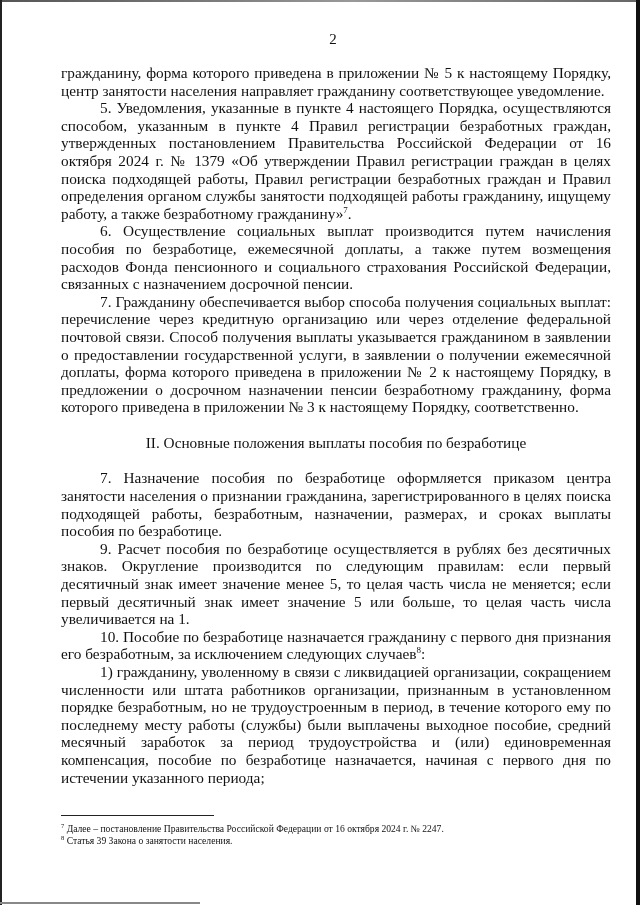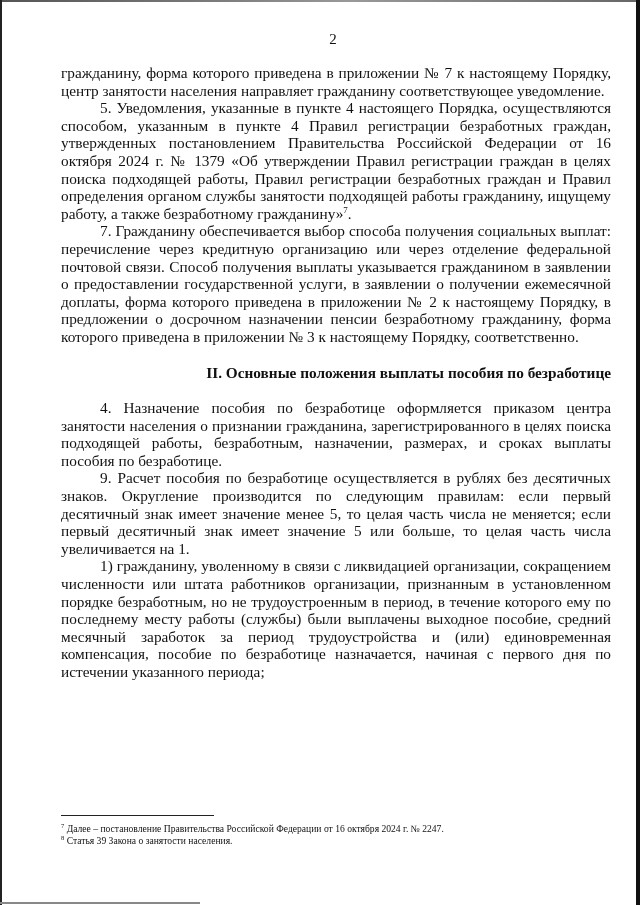--- a/index.html
+++ b/index.html
@@ -60,22 +60,22 @@
       margin: 0;
       text-align: justify;
       text-indent: 39px;
       hyphens: none;
     }
     .para.noindent {
       text-indent: 0;
     }
     .heading {
       margin: 18px 0 18px 0;
-      text-align: right;
-      font-weight: bold;
+      text-align: center;
+      font-weight: normal;
       font-size: 15.3px;
       line-height: 17.6px;
       text-indent: 0;
     }
     sup {
       font-size: 9px;
       line-height: 0;
       vertical-align: 6px;
     }
     .footnote-rule {
@@ -107,33 +107,35 @@
 <body>
 
 <div class="scan-border-top"></div>
 <div class="scan-border-left"></div>
 <div class="scan-border-right"></div>
 <div class="scan-border-bottom"></div>
 
 <div class="page-number">2</div>
 
 <div class="body-text">
-  <p class="para noindent">гражданину, форма которого приведена в приложении № 7 к настоящему Порядку, центр занятости населения направляет гражданину соответствующее уведомление.</p>
+  <p class="para noindent">гражданину, форма которого приведена в приложении № 5 к настоящему Порядку, центр занятости населения направляет гражданину соответствующее уведомление.</p>
 
   <p class="para"><span>5. Уведомления, указанные в пункте 4 настоящего Порядка, осуществляются способом, указанным в пункте 4 Правил регистрации безработных граждан, утвержденных постановлением Правительства Российской Федерации от 16 октября 2024 г. № 1379 «Об утверждении Правил регистрации граждан в целях поиска подходящей работы, Правил регистрации безработных граждан и Правил определения органом службы занятости подходящей работы гражданину, ищущему работу, а также безработному гражданину»</span><sup>7</sup><span>.</span></p>
 
+  <p class="para">6. Осуществление социальных выплат производится путем начисления пособия по безработице, ежемесячной доплаты, а также путем возмещения расходов Фонда пенсионного и социального страхования Российской Федерации, связанных с назначением досрочной пенсии.</p>
 
   <p class="para">7. Гражданину обеспечивается выбор способа получения социальных выплат: перечисление через кредитную организацию или через отделение федеральной почтовой связи. Способ получения выплаты указывается гражданином в заявлении о предоставлении государственной услуги, в заявлении о получении ежемесячной доплаты, форма которого приведена в приложении № 2 к настоящему Порядку, в предложении о досрочном назначении пенсии безработному гражданину, форма которого приведена в приложении № 3 к настоящему Порядку, соответственно.</p>
 
   <h2 class="heading">II. Основные положения выплаты пособия по безработице</h2>
 
-  <p class="para">4. Назначение пособия по безработице оформляется приказом центра занятости населения о признании гражданина, зарегистрированного в целях поиска подходящей работы, безработным, назначении, размерах, и сроках выплаты пособия по безработице.</p>
+  <p class="para">7. Назначение пособия по безработице оформляется приказом центра занятости населения о признании гражданина, зарегистрированного в целях поиска подходящей работы, безработным, назначении, размерах, и сроках выплаты пособия по безработице.</p>
 
   <p class="para">9. Расчет пособия по безработице осуществляется в рублях без десятичных знаков. Округление производится по следующим правилам: если первый десятичный знак имеет значение менее 5, то целая часть числа не меняется; если первый десятичный знак имеет значение 5 или больше, то целая часть числа увеличивается на 1.</p>
 
+  <p class="para"><span>10. Пособие по безработице назначается гражданину с первого дня признания его безработным, за исключением следующих случаев</span><sup>8</sup><span>:</span></p>
 
   <p class="para">1) гражданину, уволенному в связи с ликвидацией организации, сокращением численности или штата работников организации, признанным в установленном порядке безработным, но не трудоустроенным в период, в течение которого ему по последнему месту работы (службы) были выплачены выходное пособие, средний месячный заработок за период трудоустройства и (или) единовременная компенсация, пособие по безработице назначается, начиная с первого дня по истечении указанного периода;</p>
 </div>
 
 <div class="footnote-rule"></div>
 
 <div class="footnotes">
   <p class="footnote"><sup>7</sup><span> Далее – постановление Правительства Российской Федерации от 16 октября 2024 г. № 2247.</span></p>
   <p class="footnote"><sup>8</sup><span> Статья 39 Закона о занятости населения.</span></p>
 </div>

